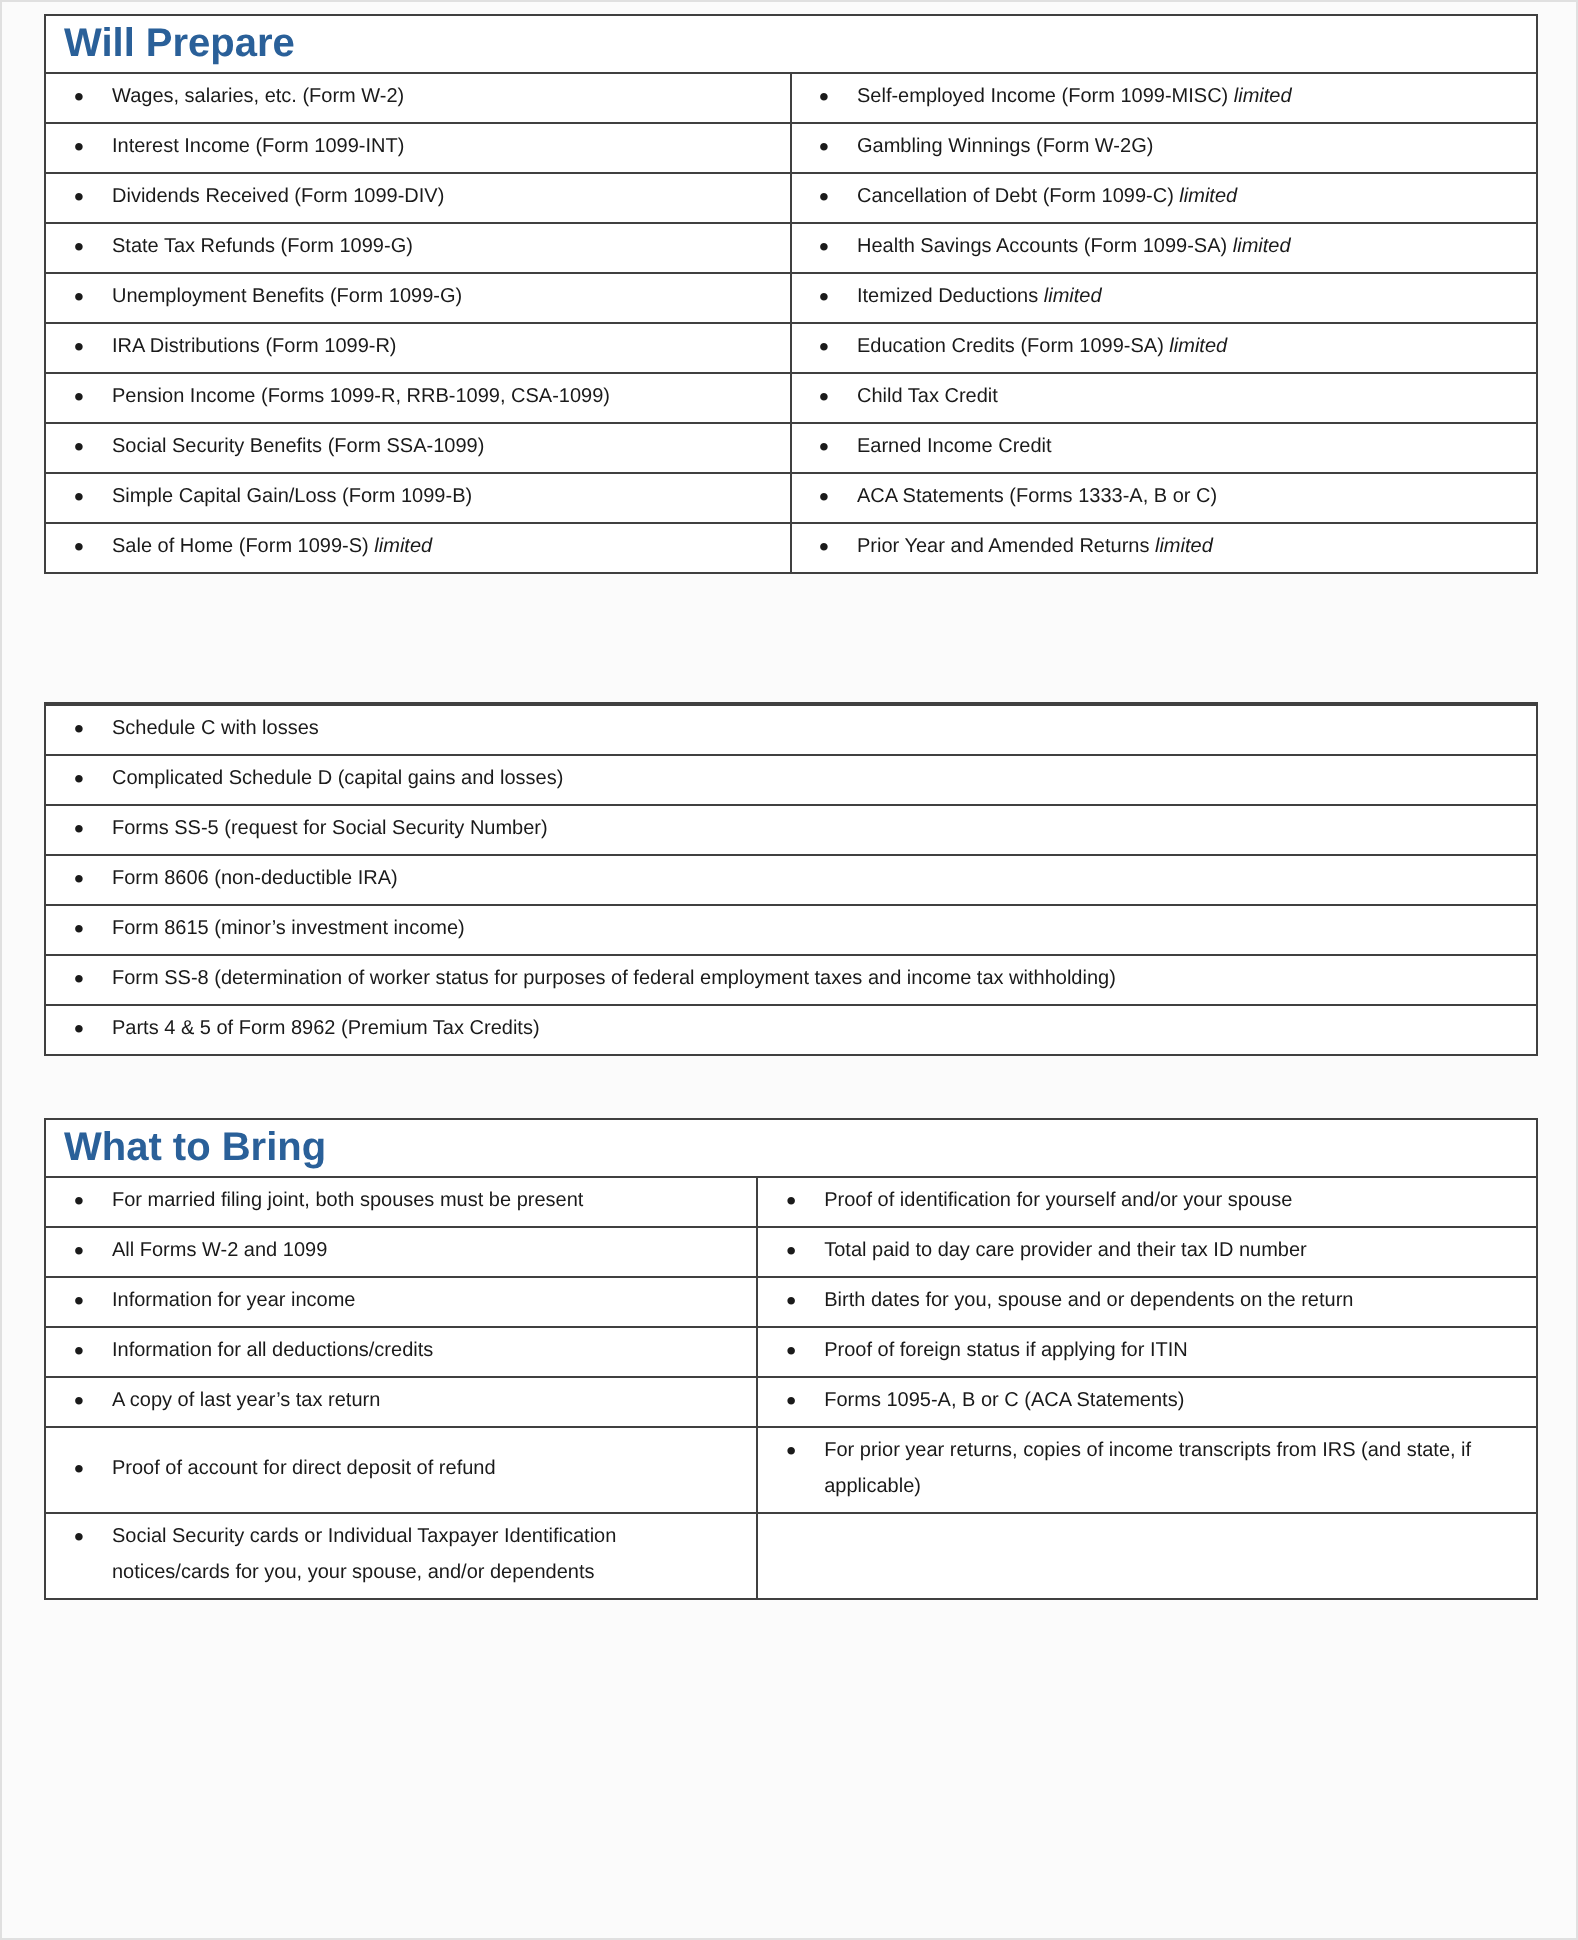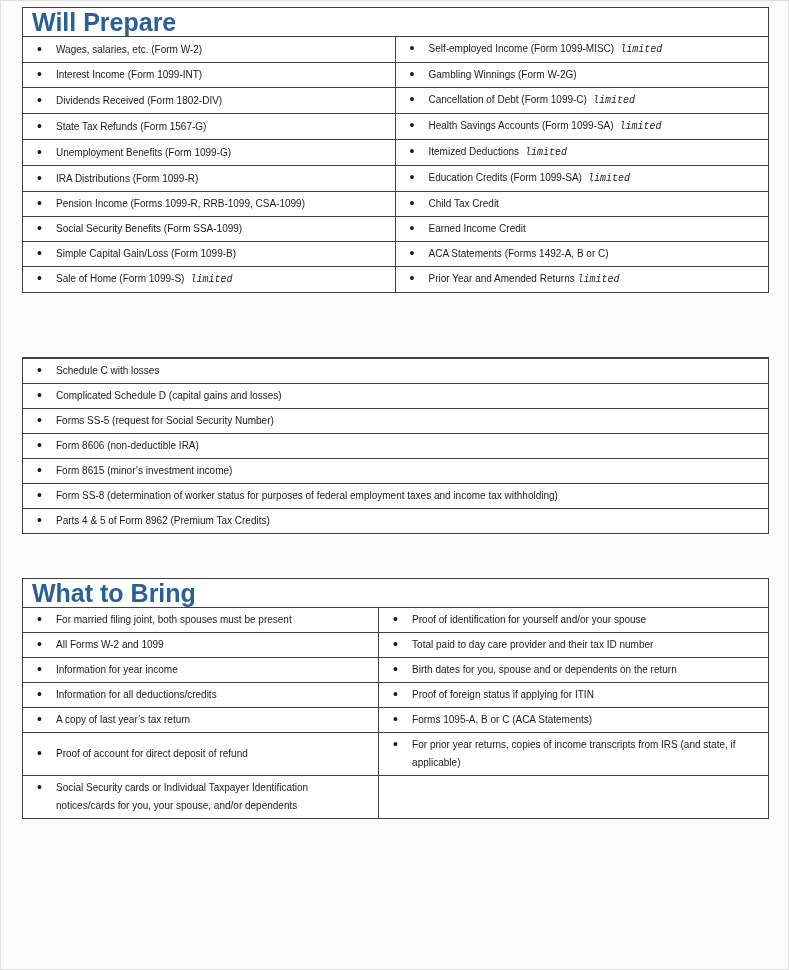--- a/index.html
+++ b/index.html
@@ -17,21 +17,21 @@
     padding: 6px 19px 12px 21px;
     overflow: hidden;
   }
   .tbl {
     border: 1px solid var(--border, #404040);
     background: #ffffff;
     width: 100%;
   }
   .tbl-title {
     color: var(--accent, #2a6099);
-    font-size: 25px;
+    font-size: 20px;
     font-weight: bold;
     line-height: 22px;
     padding: 3px 10px 3px 9px;
   }
   .row {
     display: grid;
     border-top: 1px solid var(--border, #404040);
   }
   .cols-1 .row { grid-template-columns: 1fr; }
   .cols-2 .row { grid-template-columns: 50fr 50fr; }
@@ -48,23 +48,23 @@
     flex: 0 0 19px;
     width: 19px;
     font-size: 14px;
     line-height: 18px;
   }
   .txt {
     font-size: 10px;
     line-height: 18px;
     padding: 1px 0;
   }
-  .txt em { font-style: italic; font-family: Liberation Mono, monospace; }
+  .txt em { font-style: italic; }
   .gap-a { margin-top: 64px; }
-  .gap-b { margin-top: 44px; }
+  .gap-b { margin-top: 31px; }
 </style>
 </head>
 <body>
 
 <div class="page">
 
   <section class="tbl cols-2">
     <h2 class="tbl-title">Will Prepare</h2>
     <div class="tbl-body">
         <div class="row">
@@ -92,35 +92,35 @@
             <div class="li">
               <span class="bullet">•</span>
               <span class="txt">Gambling Winnings (Form W-2G)</span>
             </div>
           </div>
         </div>
         <div class="row">
           <div class="cell left">
             <div class="li">
               <span class="bullet">•</span>
-              <span class="txt">Dividends Received (Form 1802-DIV)</span>
+              <span class="txt">Dividends Received (Form 1099-DIV)</span>
             </div>
           </div>
           <div class="cell right">
             <div class="li">
               <span class="bullet">•</span>
               <span class="txt">Cancellation of Debt (Form 1099-C)<em> limited</em></span>
             </div>
           </div>
         </div>
         <div class="row">
           <div class="cell left">
             <div class="li">
               <span class="bullet">•</span>
-              <span class="txt">State Tax Refunds (Form 1567-G)</span>
+              <span class="txt">State Tax Refunds (Form 1099-G)</span>
             </div>
           </div>
           <div class="cell right">
             <div class="li">
               <span class="bullet">•</span>
               <span class="txt">Health Savings Accounts (Form 1099-SA)<em> limited</em></span>
             </div>
           </div>
         </div>
         <div class="row">
@@ -182,21 +182,21 @@
         <div class="row">
           <div class="cell left">
             <div class="li">
               <span class="bullet">•</span>
               <span class="txt">Simple Capital Gain/Loss (Form 1099-B)</span>
             </div>
           </div>
           <div class="cell right">
             <div class="li">
               <span class="bullet">•</span>
-              <span class="txt">ACA Statements (Forms 1492-A, B or C)</span>
+              <span class="txt">ACA Statements (Forms 1333-A, B or C)</span>
             </div>
           </div>
         </div>
         <div class="row">
           <div class="cell left">
             <div class="li">
               <span class="bullet">•</span>
               <span class="txt">Sale of Home (Form 1099-S)<em> limited</em></span>
             </div>
           </div>

